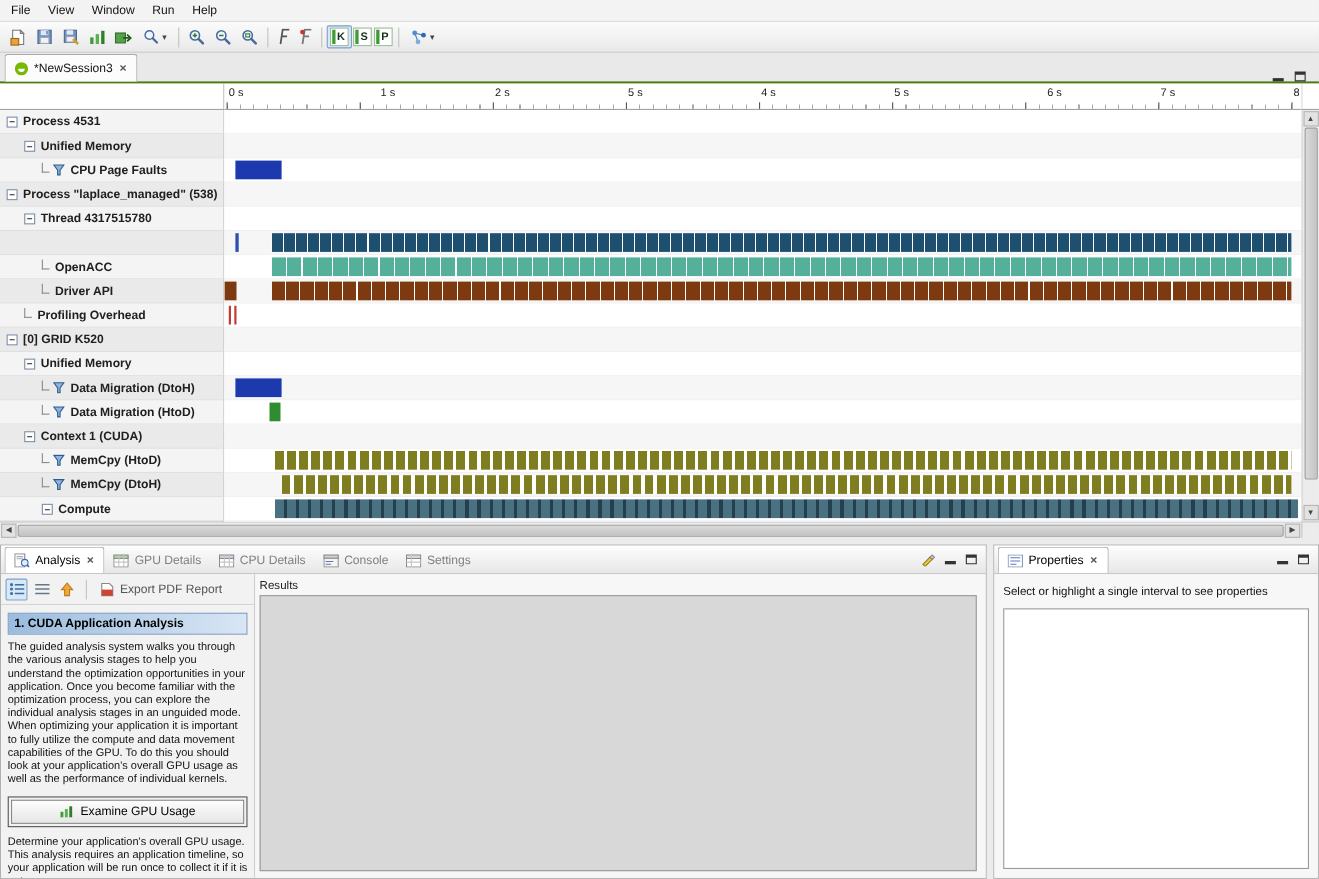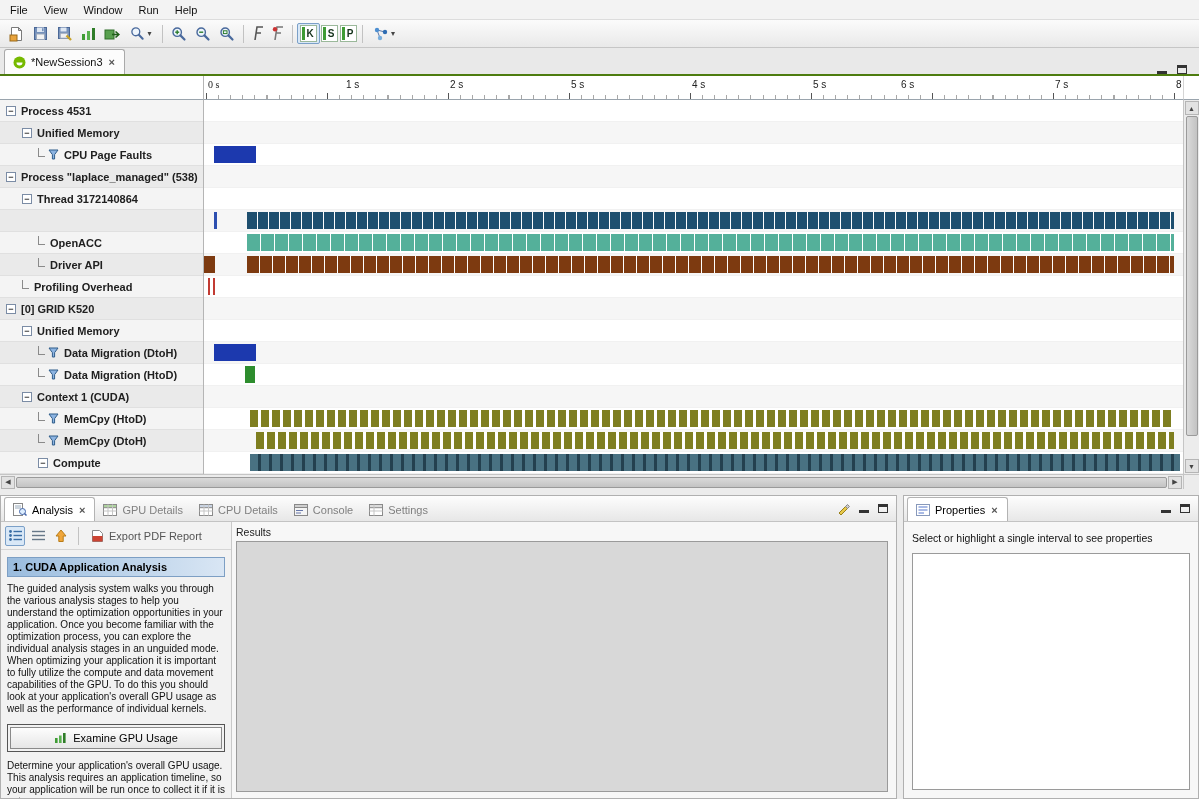--- a/index.html
+++ b/index.html
@@ -232,33 +232,33 @@
     <div class="win-btns">
       <span class="mm-min"></span>
       <span class="mm-max"></span>
     </div>
   </div>
 
   <div class="tl-header">
     <div class="tl-head-corner"></div>
     <div class="tl-ruler">
       <div class="minor-ticks"></div>
-    <span class="rtick-label" style="left: 4px; font-family: Liberation Serif, serif;">0 s</span>
+    <span class="rtick-label" style="left: 4px;">0 s</span>
         <span class="rtick-mark" style="left: 2px;"></span>
         <span class="rtick-label" style="left: 142px;">1 s</span>
         <span class="rtick-mark" style="left: 123px;"></span>
         <span class="rtick-label" style="left: 246px;">2 s</span>
         <span class="rtick-mark" style="left: 244px;"></span>
         <span class="rtick-label" style="left: 367px;">5 s</span>
         <span class="rtick-mark" style="left: 365px;"></span>
         <span class="rtick-label" style="left: 488px;">4 s</span>
         <span class="rtick-mark" style="left: 486px;"></span>
         <span class="rtick-label" style="left: 609px;">5 s</span>
         <span class="rtick-mark" style="left: 607px;"></span>
-        <span class="rtick-label" style="left: 697px;">6 s</span>
+        <span class="rtick-label" style="left: 748px;">6 s</span>
         <span class="rtick-mark" style="left: 728px;"></span>
         <span class="rtick-label" style="left: 851px;">7 s</span>
         <span class="rtick-mark" style="left: 849px;"></span>
         <span class="rtick-label" style="left: 972px;">8</span>
         <span class="rtick-mark" style="left: 970px;"></span>
       </div>
     <div class="tl-head-right"></div>
   </div>
 
   <div class="tl-body">
@@ -284,21 +284,21 @@
           <span class="t-label">CPU Page Faults</span>
         </div>
         <div class="tl-lrow odd">
           <span class="t-sp" style="width: 6px;"></span>
           <span class="t-minus">−</span>
           <span class="t-label">Process "laplace_managed" (538)</span>
         </div>
         <div class="tl-lrow even">
           <span class="t-sp" style="width: 22px;"></span>
           <span class="t-minus">−</span>
-          <span class="t-label">Thread 3172140864</span>
+          <span class="t-label">Thread 4317515780</span>
         </div>
         <div class="tl-lrow odd">
           <span class="t-sp" style="width: 38px;"></span>
           <span class="t-label"></span>
         </div>
         <div class="tl-lrow even">
           <span class="t-sp" style="width: 38px;"></span>
           <span class="t-elbow"></span>
           <span class="t-label">OpenACC</span>
         </div>

